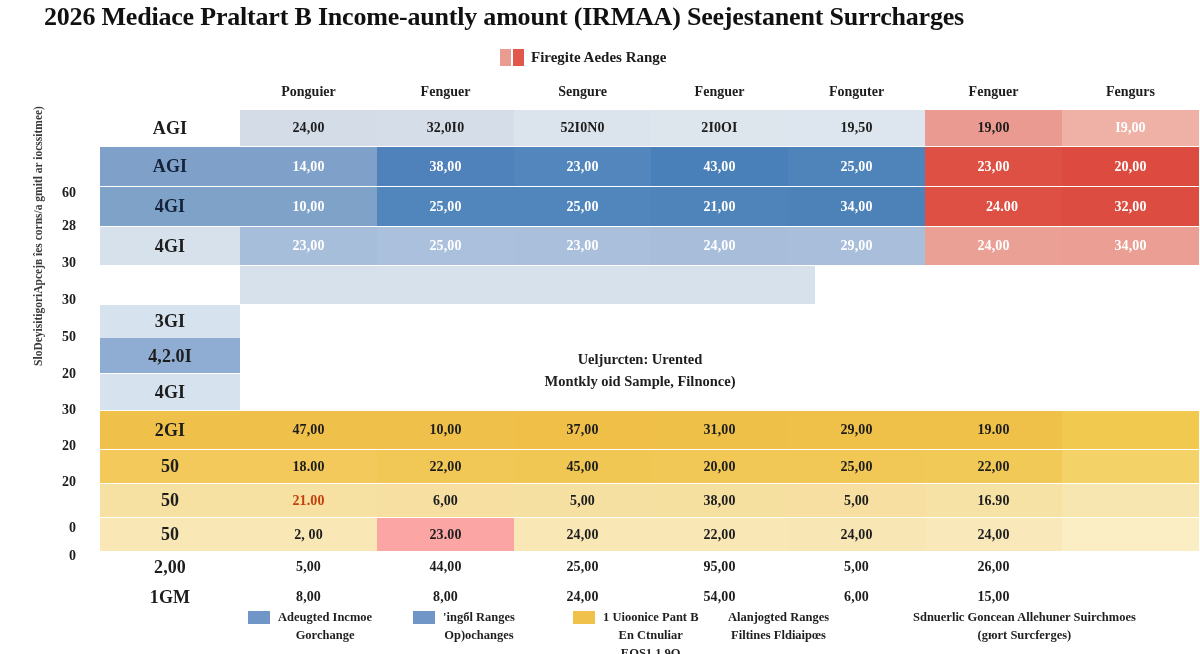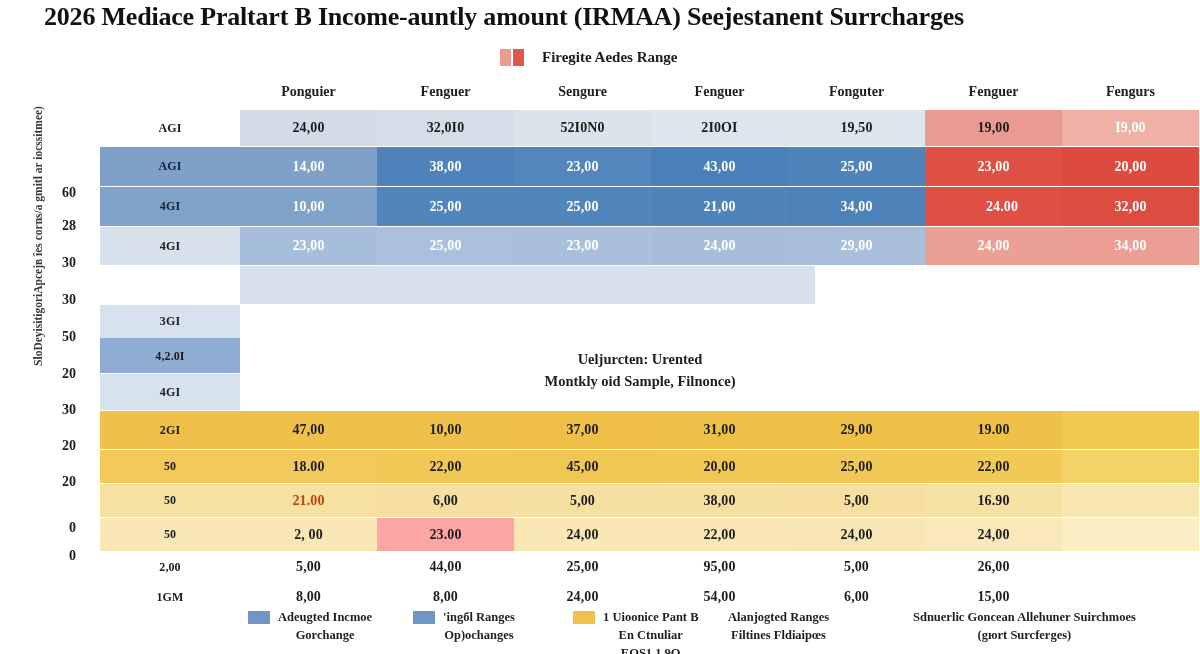--- a/index.html
+++ b/index.html
@@ -11,21 +11,21 @@
 
   
   .title{
     position:absolute;left:44px;top:2px;width:1000px;
     font-size:26px;font-weight:700;letter-spacing:-0.2px;
     color:#111111;white-space:nowrap;
   }
 
   
   .top-legend{
-    position:absolute;left:500px;top:49px;display:flex;align-items:flex-start;gap:18px;
+    position:absolute;left:500px;top:49px;display:flex;align-items:flex-start;gap:7px;
   }
   .tl-sw{display:flex;gap:2px;}
   .tl-sw i{display:block;width:11px;height:17px;}
   .tl-sw i.a{background:#eb9c91;}
   .tl-sw i.b{background:#e2574c;}
   .tl-text{font-size:15px;font-weight:600;color:#1b1b1b;}
 
   
   .colheads{position:absolute;left:240px;top:84px;width:960px;height:22px;}
   .colheads span{
@@ -44,21 +44,21 @@
     font-size:14px;font-weight:700;color:#1d1d1d;
   }
 
   
   .grid{position:absolute;left:0;top:0;width:1200px;height:654px;}
   .cell{
     position:absolute;display:flex;align-items:center;justify-content:center;
     font-size:14px;font-weight:700;letter-spacing:0.1px;
     box-sizing:border-box;
   }
-  .cell.lbl{font-size:12px;}
+  .cell.lbl{font-size:18px;}
 
   
   .midnote{
     position:absolute;left:430px;top:348px;width:420px;text-align:center;
     font-size:14.5px;font-weight:700;color:#1d1d1d;line-height:1.55;
   }
 
   
   .bot-legend{position:absolute;left:248px;top:608px;width:940px;height:46px;}
   .bl-item{position:absolute;top:0;display:flex;gap:8px;align-items:flex-start;}

